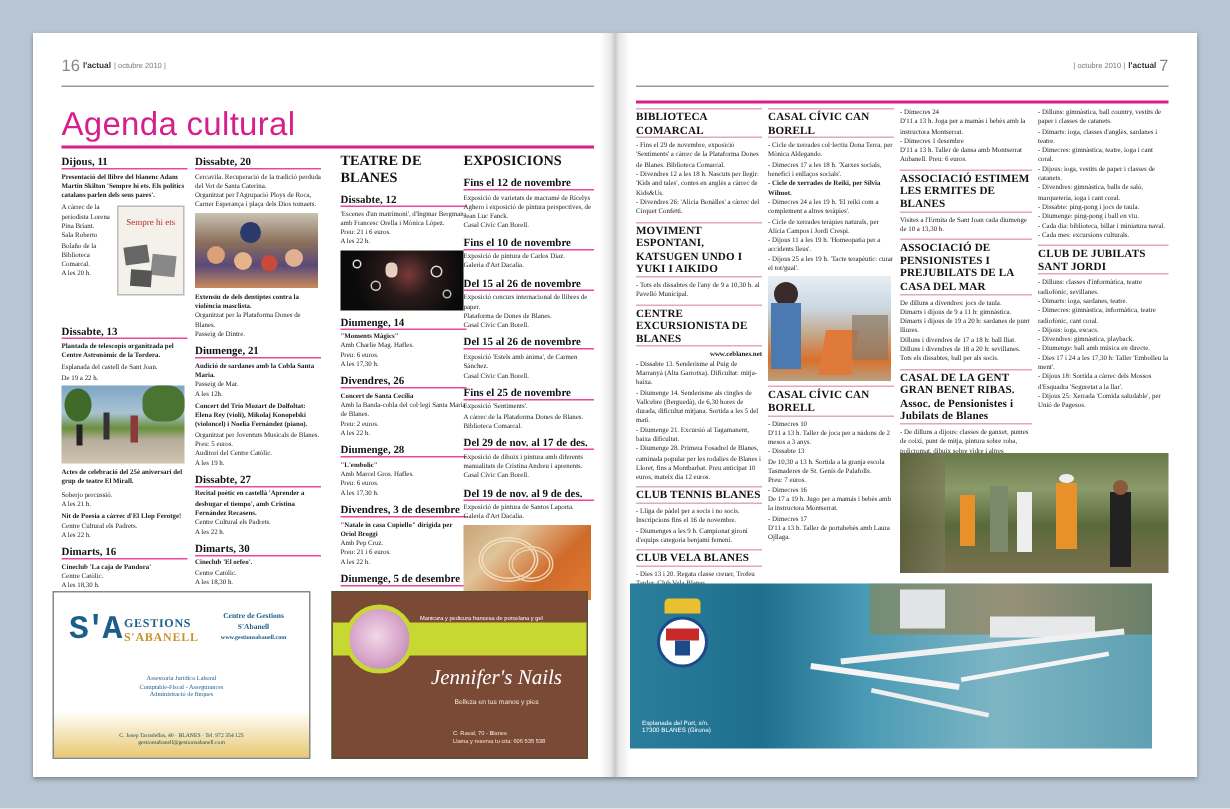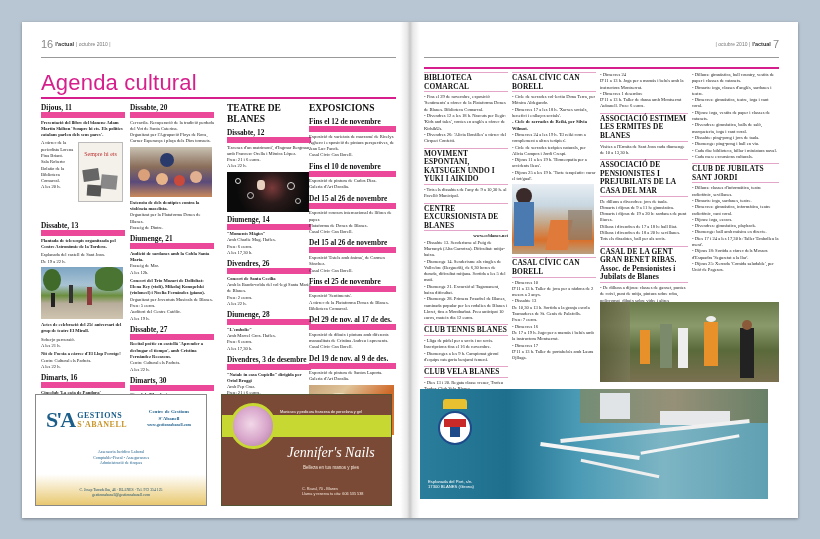--- a/index.html
+++ b/index.html
@@ -12,21 +12,21 @@
   .gutter { position: absolute; left: 378px; top: 0; width: 20px; height: 496px; background: linear-gradient(to right, #fff 0%, #e8e8e8 35%, #c9c9c9 50%, #e8e8e8 65%, #fff 100%); }
   .folio { position: absolute; top: 16px; font-family: "Liberation Sans", sans-serif; font-size: 5px; color: #777; display: flex; align-items: center; gap: 2px; }
   .folio .num { font-size: 11px; color: #888; }
   .folio b { color: #333; font-size: 5.5px; }
   .folio.l { left: 19px; }
   .folio.r { right: 19px; }
   .hr-grey { position: absolute; top: 35px; height: 1px; background: #999; }
   .page-title { position: absolute; left: 19px; top: 48px; font-family: "Liberation Sans", sans-serif; font-size: 22px; color: #d61f8c; letter-spacing: 0.2px; }
   .hr-pink { position: absolute; height: 2px; background: #d61f8c; }
   .col { position: absolute; font-size: 4.6px; line-height: 6.3px; color: #222; }
-  .h { font-weight: bold; font-size: 7.3px; line-height: 9px; color: #111; border-bottom: 6px solid #ec4899; margin-bottom: 1.5px; margin-top: 3px; }
+  .h { font-weight: bold; font-size: 7.3px; line-height: 9px; color: #111; border-bottom: 1px solid #ec4899; margin-bottom: 1.5px; margin-top: 3px; }
   .h:first-child { margin-top: 0; }
   .sec { font-weight: bold; font-size: 9.5px; line-height: 11px; color: #111; margin-bottom: 2px; }
   .sec2 { font-weight: bold; font-size: 7.4px; line-height: 8.6px; color: #111; border-bottom: 1px solid #e3a6c8; border-top: 1px solid #e3a6c8; padding-top: 1px; margin-bottom: 2px; margin-top: 3px; letter-spacing: 0.1px; }
   .sec2:first-child { margin-top: 0; }
   .p { margin-bottom: 2px; }
   .p b, .bold { font-weight: bold; }
   .img { border: 0; margin: 2px 0 3px 0; }
   .ad { position: absolute; }
   .ad-sabanell { left: 13px; top: 372px; width: 172px; height: 112px; background: linear-gradient(to bottom, #fff 0%, #fff 72%, #e8c870 100%); border: 1px solid #888; }
   .ad-nails { left: 199px; top: 372px; width: 171px; height: 112px; background: #7b4a36; border: 1px solid #553; }
@@ -184,21 +184,21 @@
       <div>Exposició de pintura de Santos Laporta.</div>
       <div class="p">Galeria d'Art Dacalia.</div>
       <div class="img" style="width:85px;height:50px;background:linear-gradient(135deg,#c9a57a 0%,#e0c49a 30%,#d06a2a 65%,#e07a30 100%);position:relative;">
         <div style="position:absolute;left:10px;top:8px;width:40px;height:30px;border:3px double #f0e0c0;border-radius:50%;"></div>
         <div style="position:absolute;left:30px;top:14px;width:30px;height:24px;border:3px double #e8d4b0;border-radius:50%;"></div>
       </div>
     </div>
 
     <div class="ad ad-sabanell">
       <div style="position:absolute;left:10px;top:12px;display:flex;align-items:center;gap:3px;">
-        <div style="font-family:Liberation Serif, serif;font-weight:bold;font-size:22px;color:#1b5e8a;letter-spacing:-2px;">S'A</div>
+        <div style="font-family:Liberation Mono, monospace;font-weight:bold;font-size:22px;color:#1b5e8a;letter-spacing:-2px;">S'A</div>
         <div>
           <div style="font-size:8px;color:#1b5e8a;font-weight:bold;letter-spacing:0.5px;">GESTIONS</div>
           <div style="font-size:8px;color:#c8952a;font-weight:bold;letter-spacing:0.5px;">S'ABANELL</div>
         </div>
       </div>
       <div style="position:absolute;left:98px;top:14px;width:70px;text-align:center;color:#1b5e8a;font-size:5px;line-height:6.5px;font-weight:bold;">
         <div>Centre de Gestions</div>
         <div>S'Abanell</div>
         <div style="font-size:4px;">www.gestionsabanell.com</div>
       </div>

